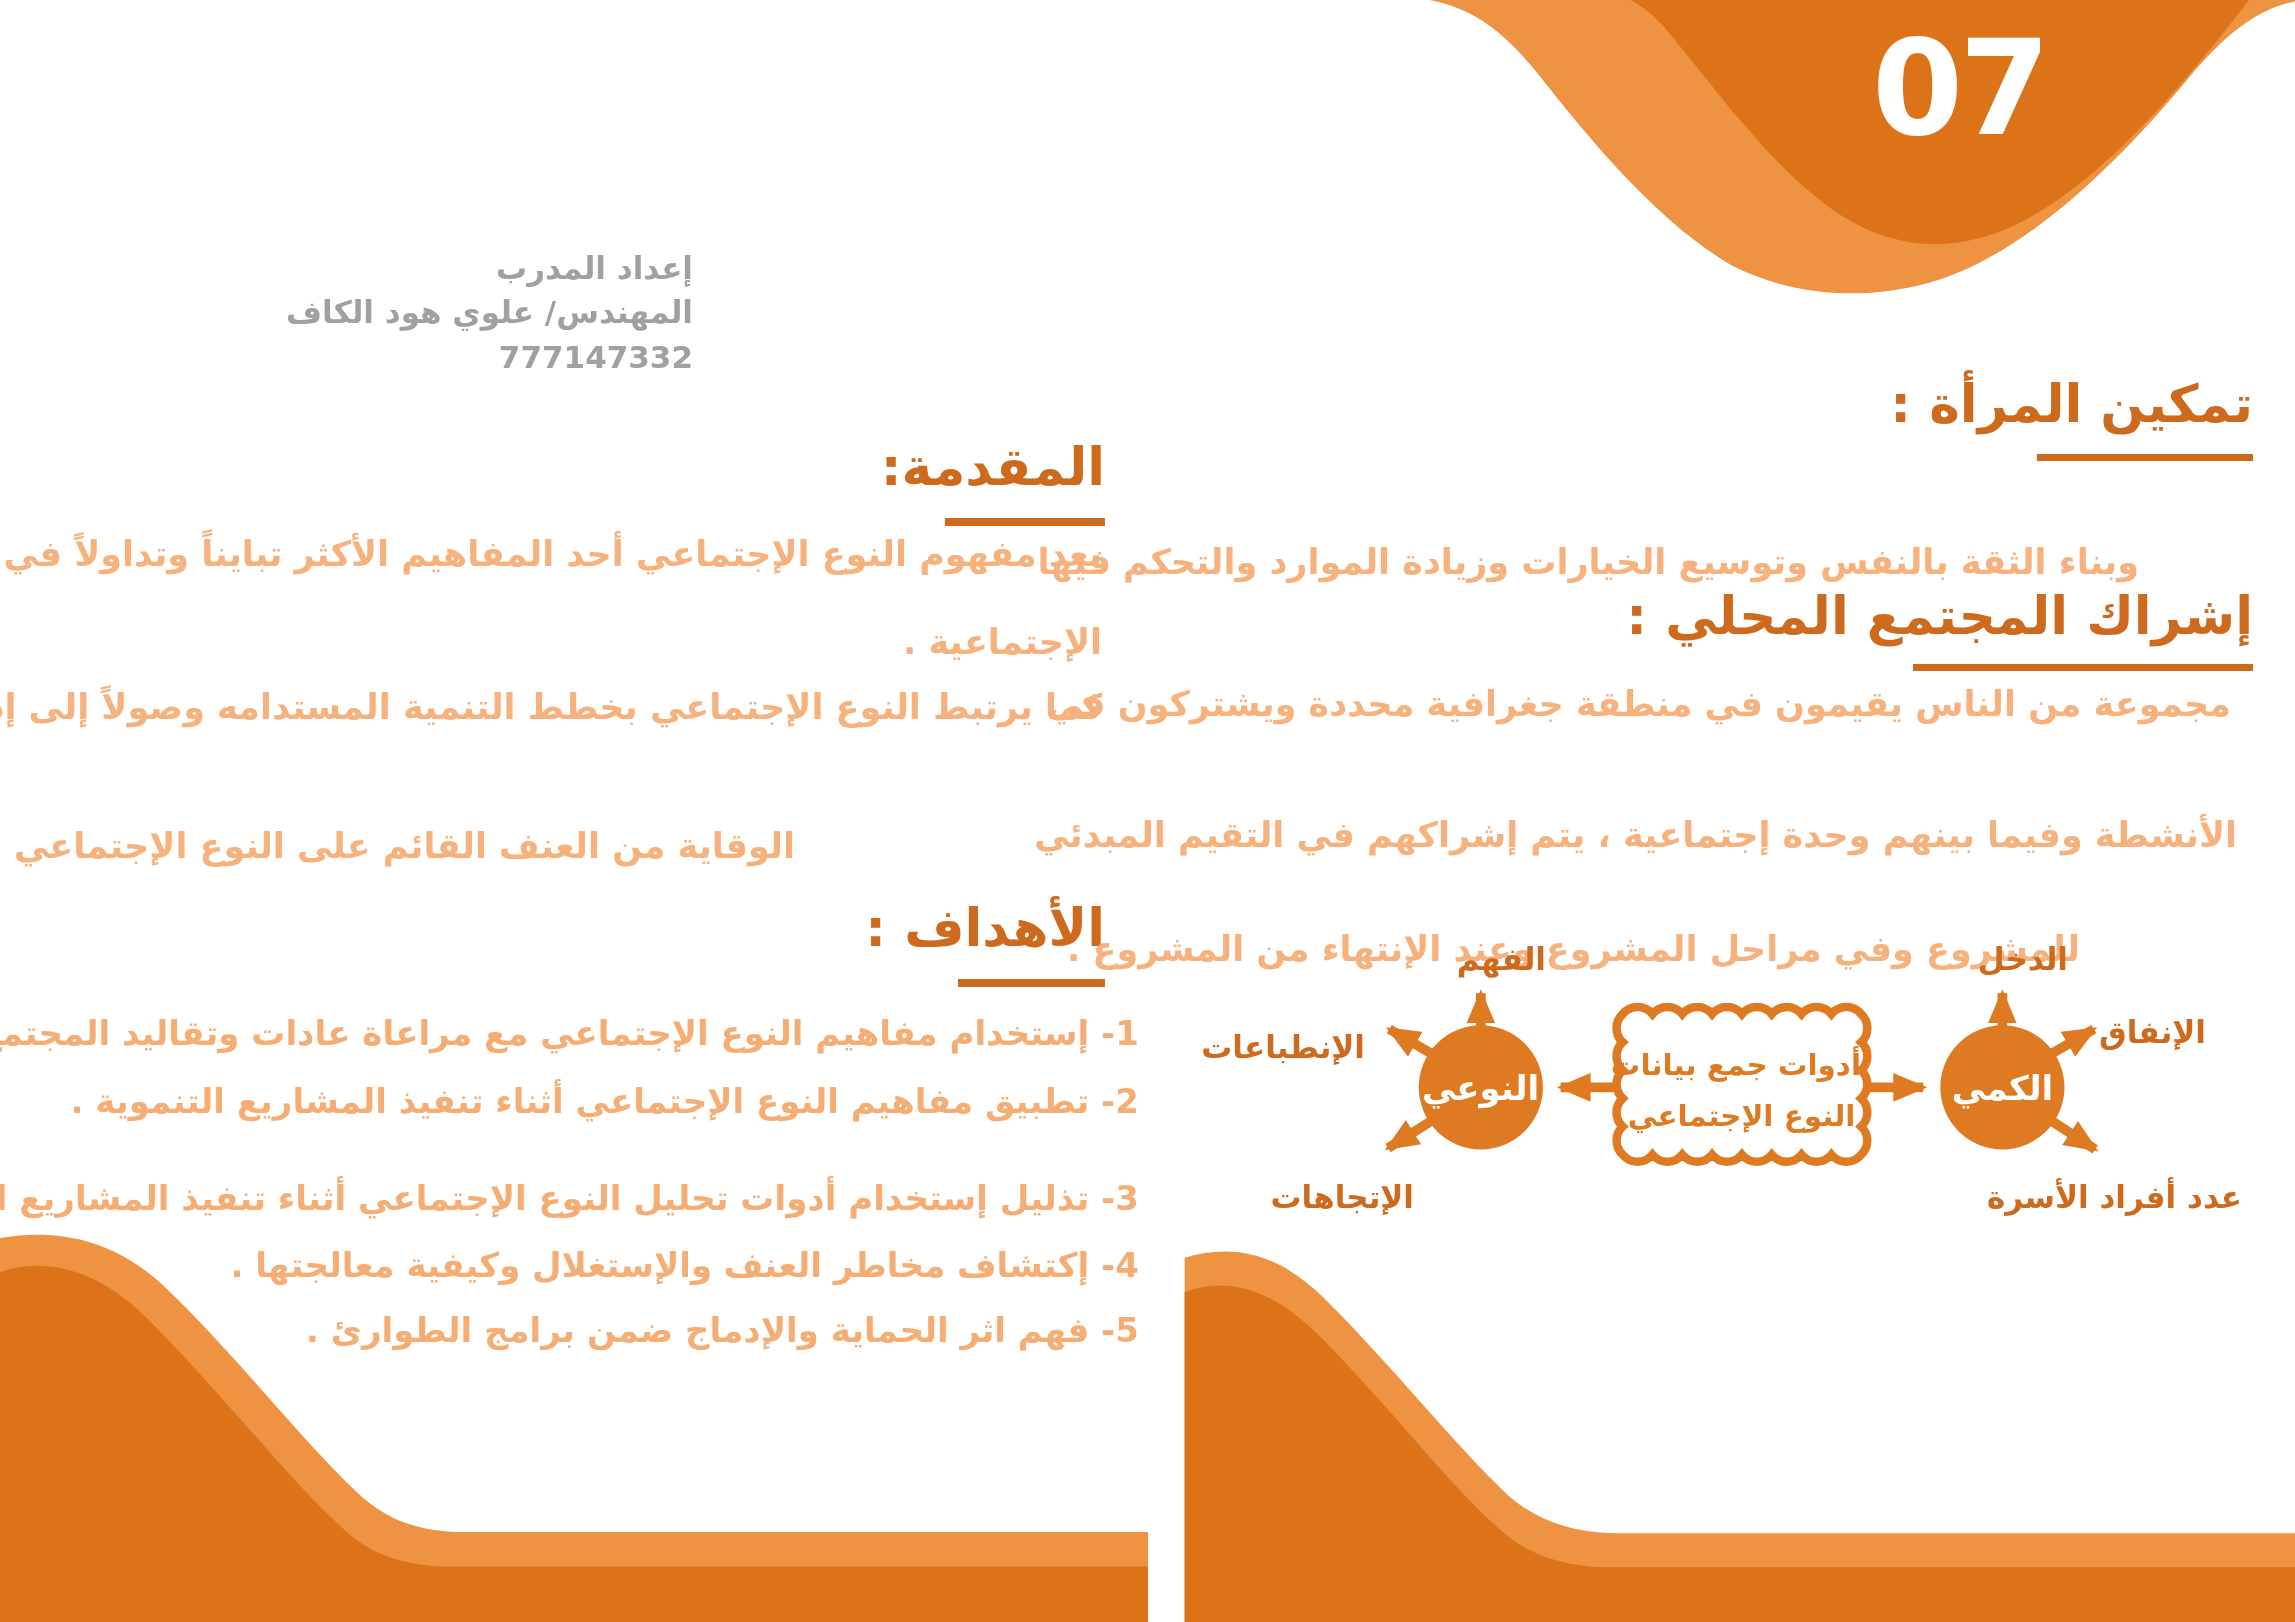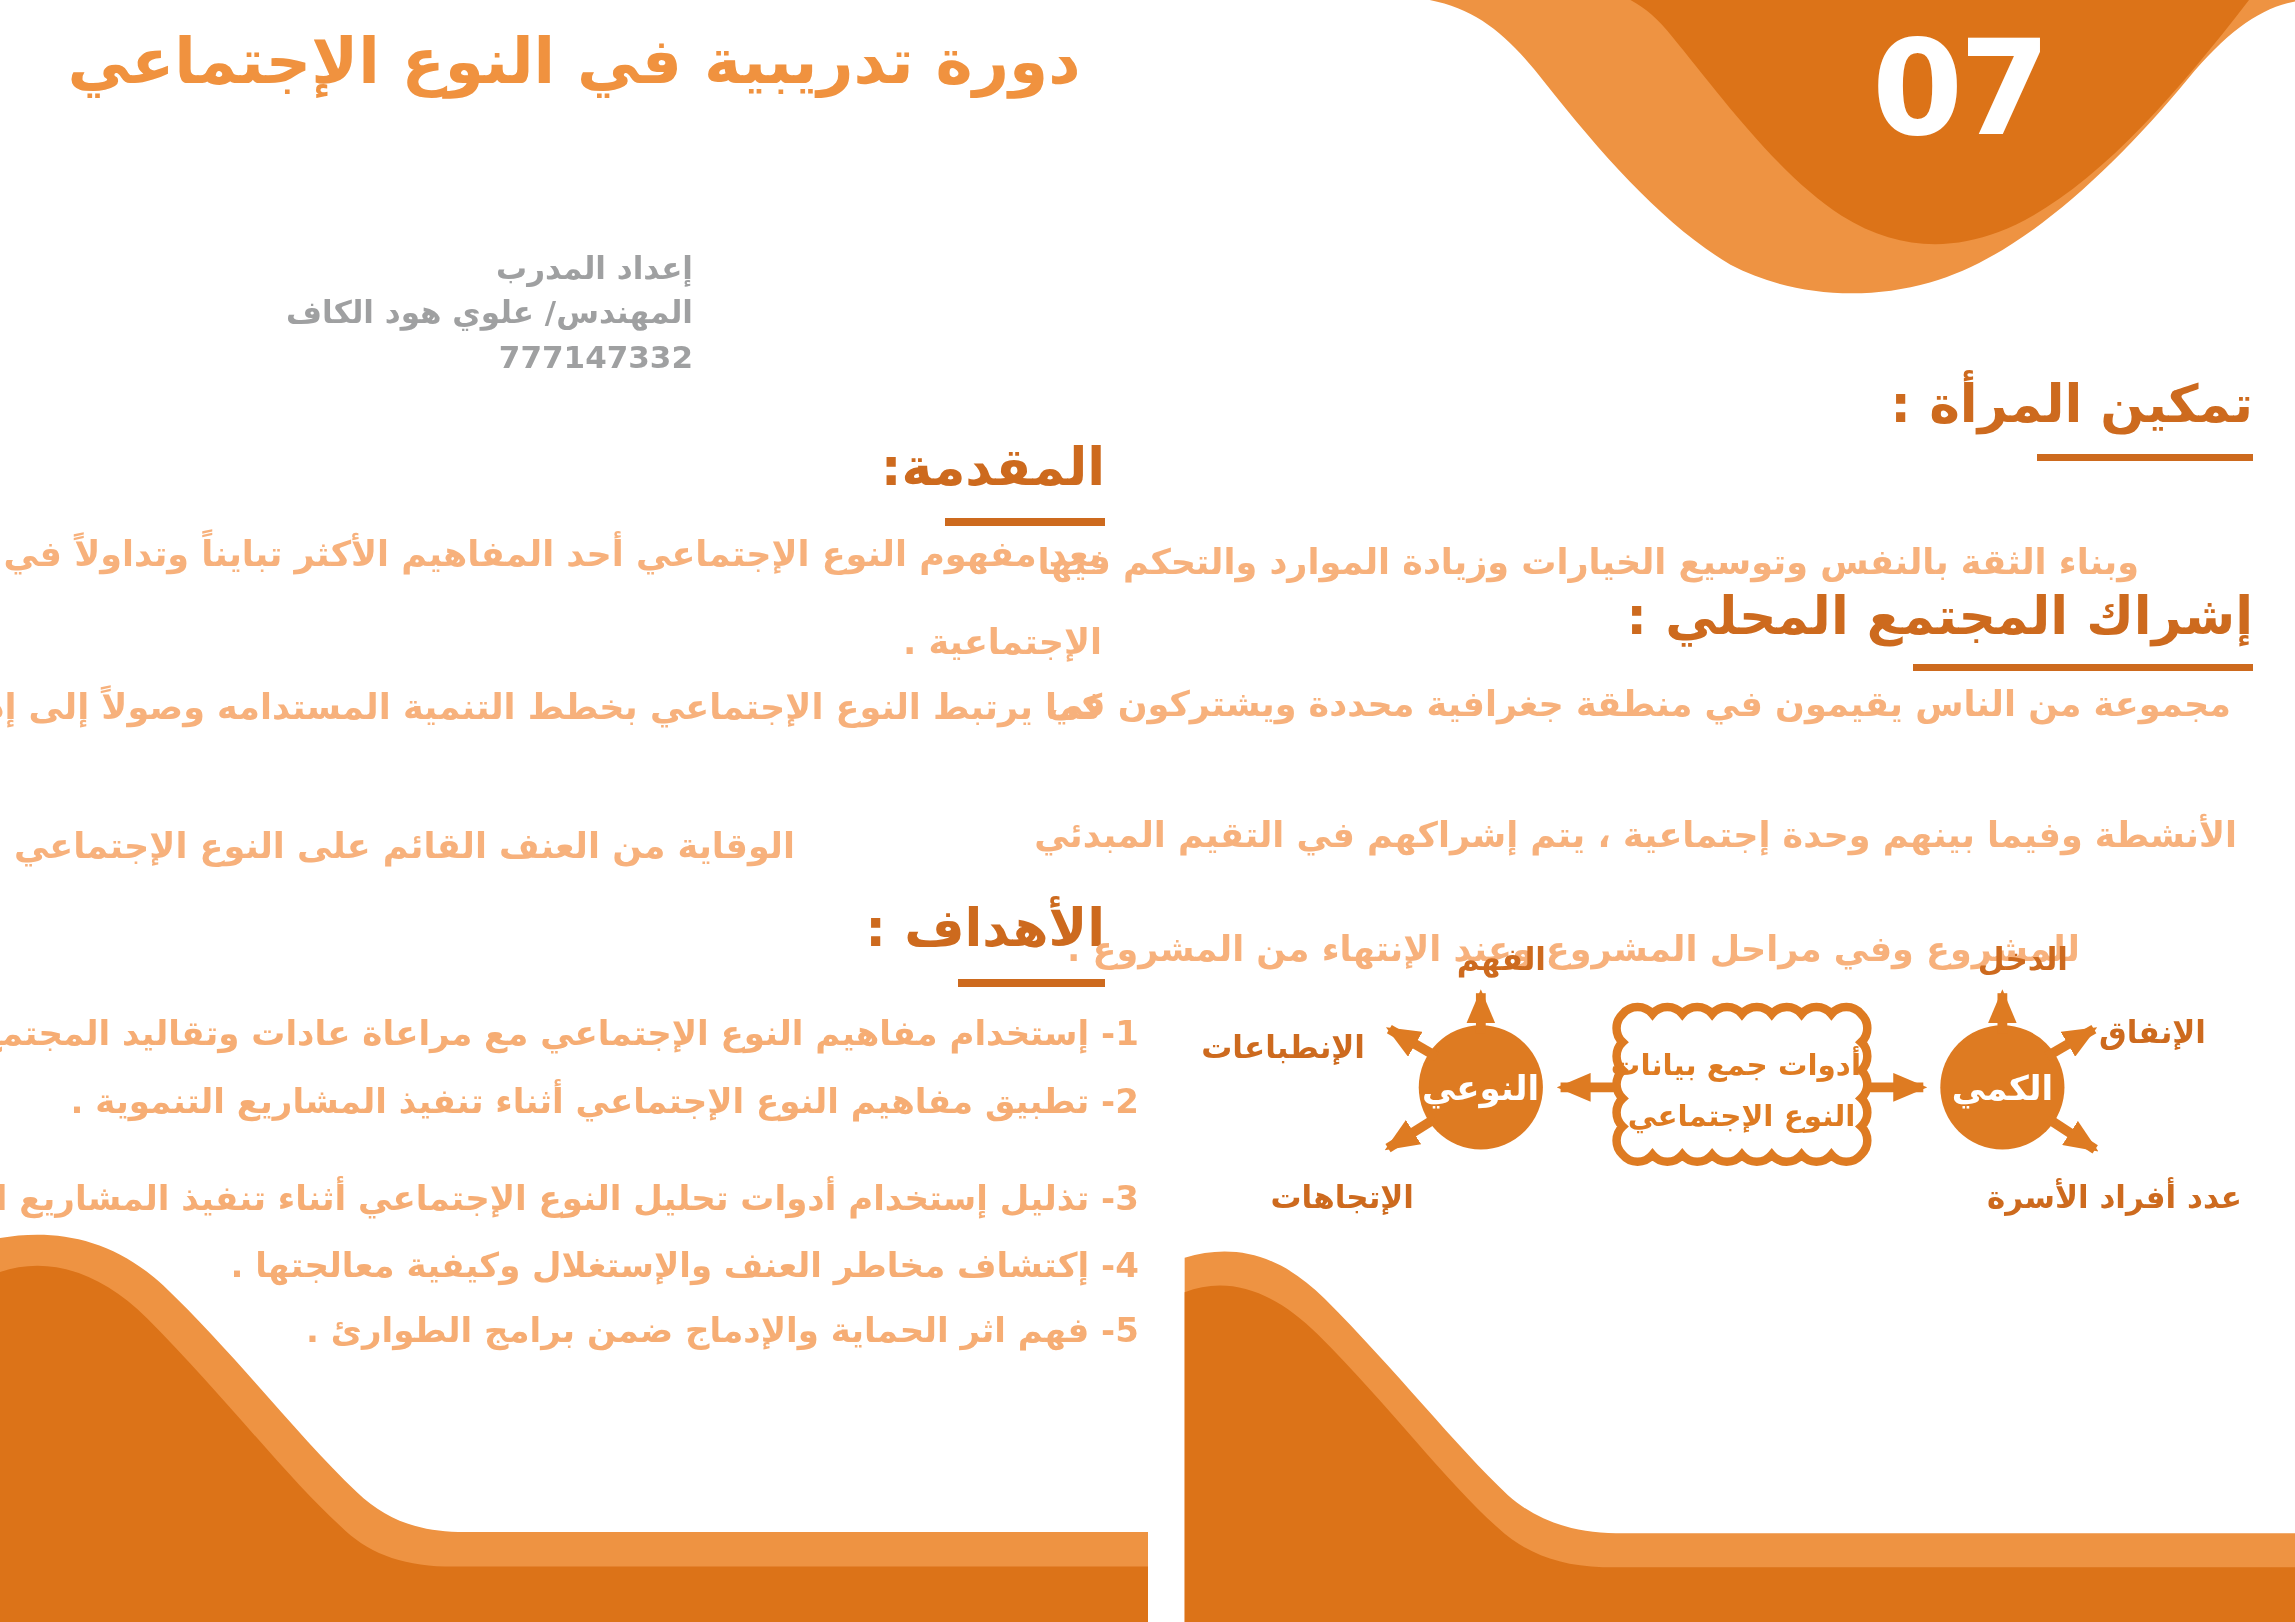--- a/index.html
+++ b/index.html
@@ -34,21 +34,20 @@
   .circle-label{font-size:34px;font-weight:bold;color:#ffffff;text-align:center;z-index:7}
   .box-line{font-size:29.4px;font-weight:bold;color:var(--diagram);text-align:center;z-index:7}
 </style>
 </head>
 <body>
 
 <div class="canvas">
 
   <div class="page" id="left-page">
 
-    <div class="abs rtl title-line" style="top:25px;left:0">دورة تدريبية في النوع الإجتماعي</div>
 
     <div class="abs rtl trainer-line" style="top:250px">إعداد المدرب</div>
     <div class="abs rtl trainer-line" style="top:294px">المهندس/ علوي هود الكاف</div>
     <div class="abs trainer-line" style="top:339px;position:absolute">777147332</div>
 
     <div class="abs rtl heading" style="top:437px;right:43px">المقدمة:</div>
     <div class="rule" style="top:518px;right:43px;width:160px"></div>
 
     <div class="abs rtl body-line" style="top:534px;right:46px">يعد مفهوم النوع الإجتماعي أحد المفاهيم الأكثر تبايناً وتداولاً في الحياة</div>
     <div class="abs rtl body-line" style="top:622px;right:46px">الإجتماعية .</div>

